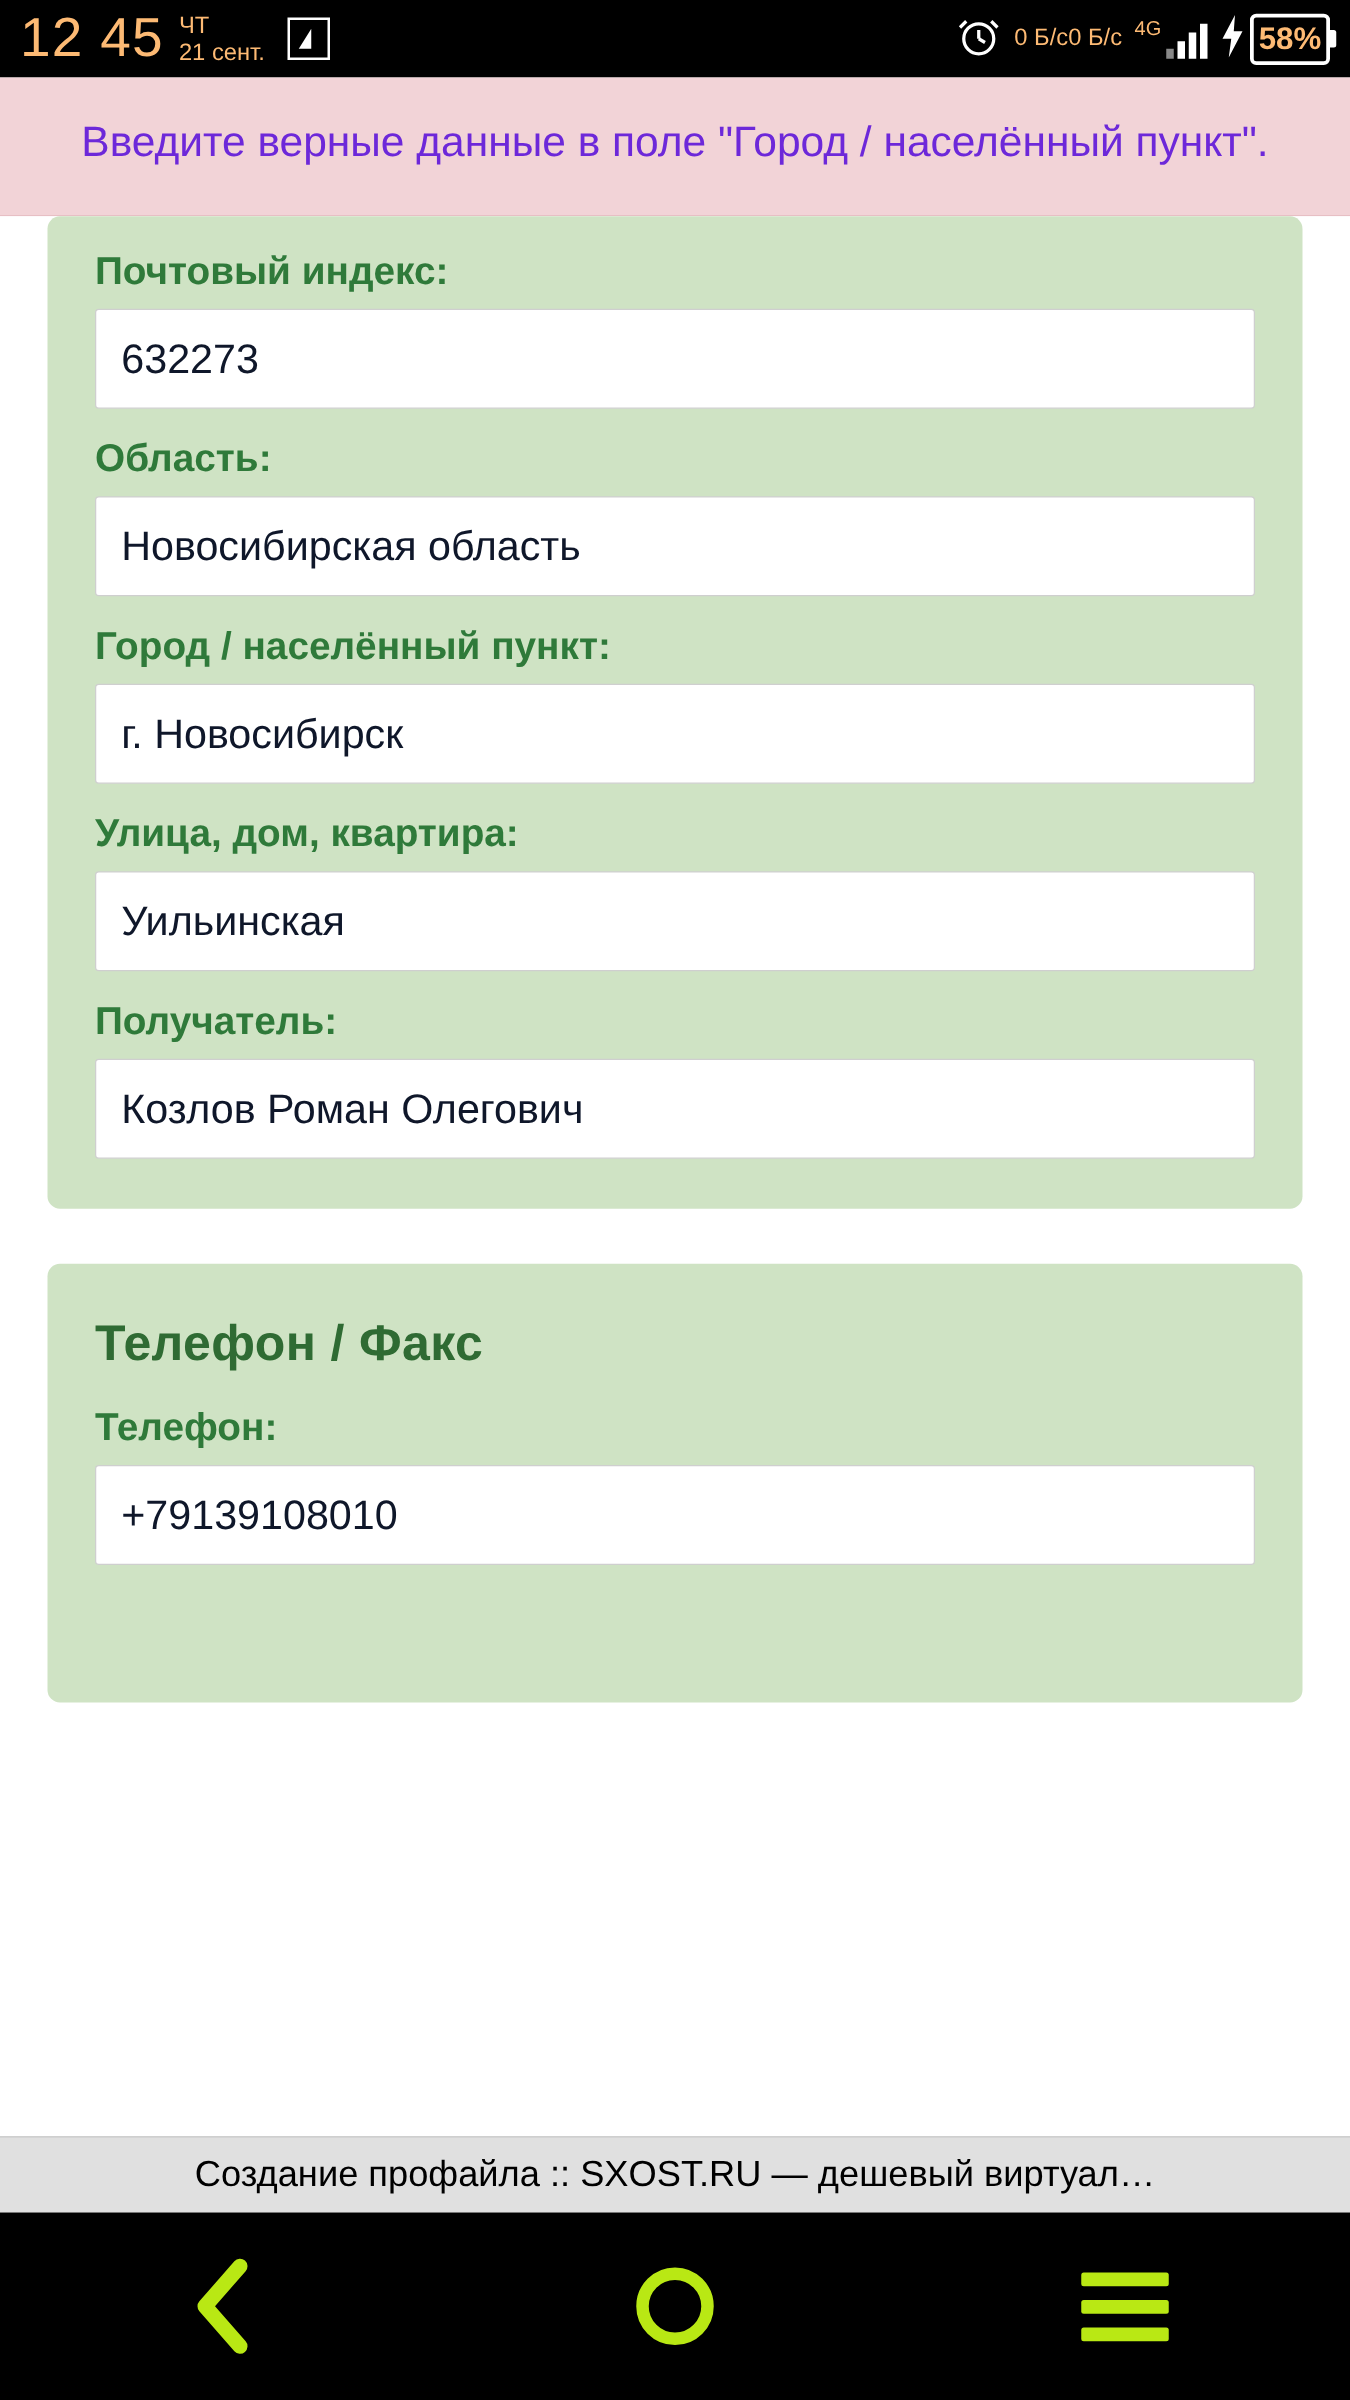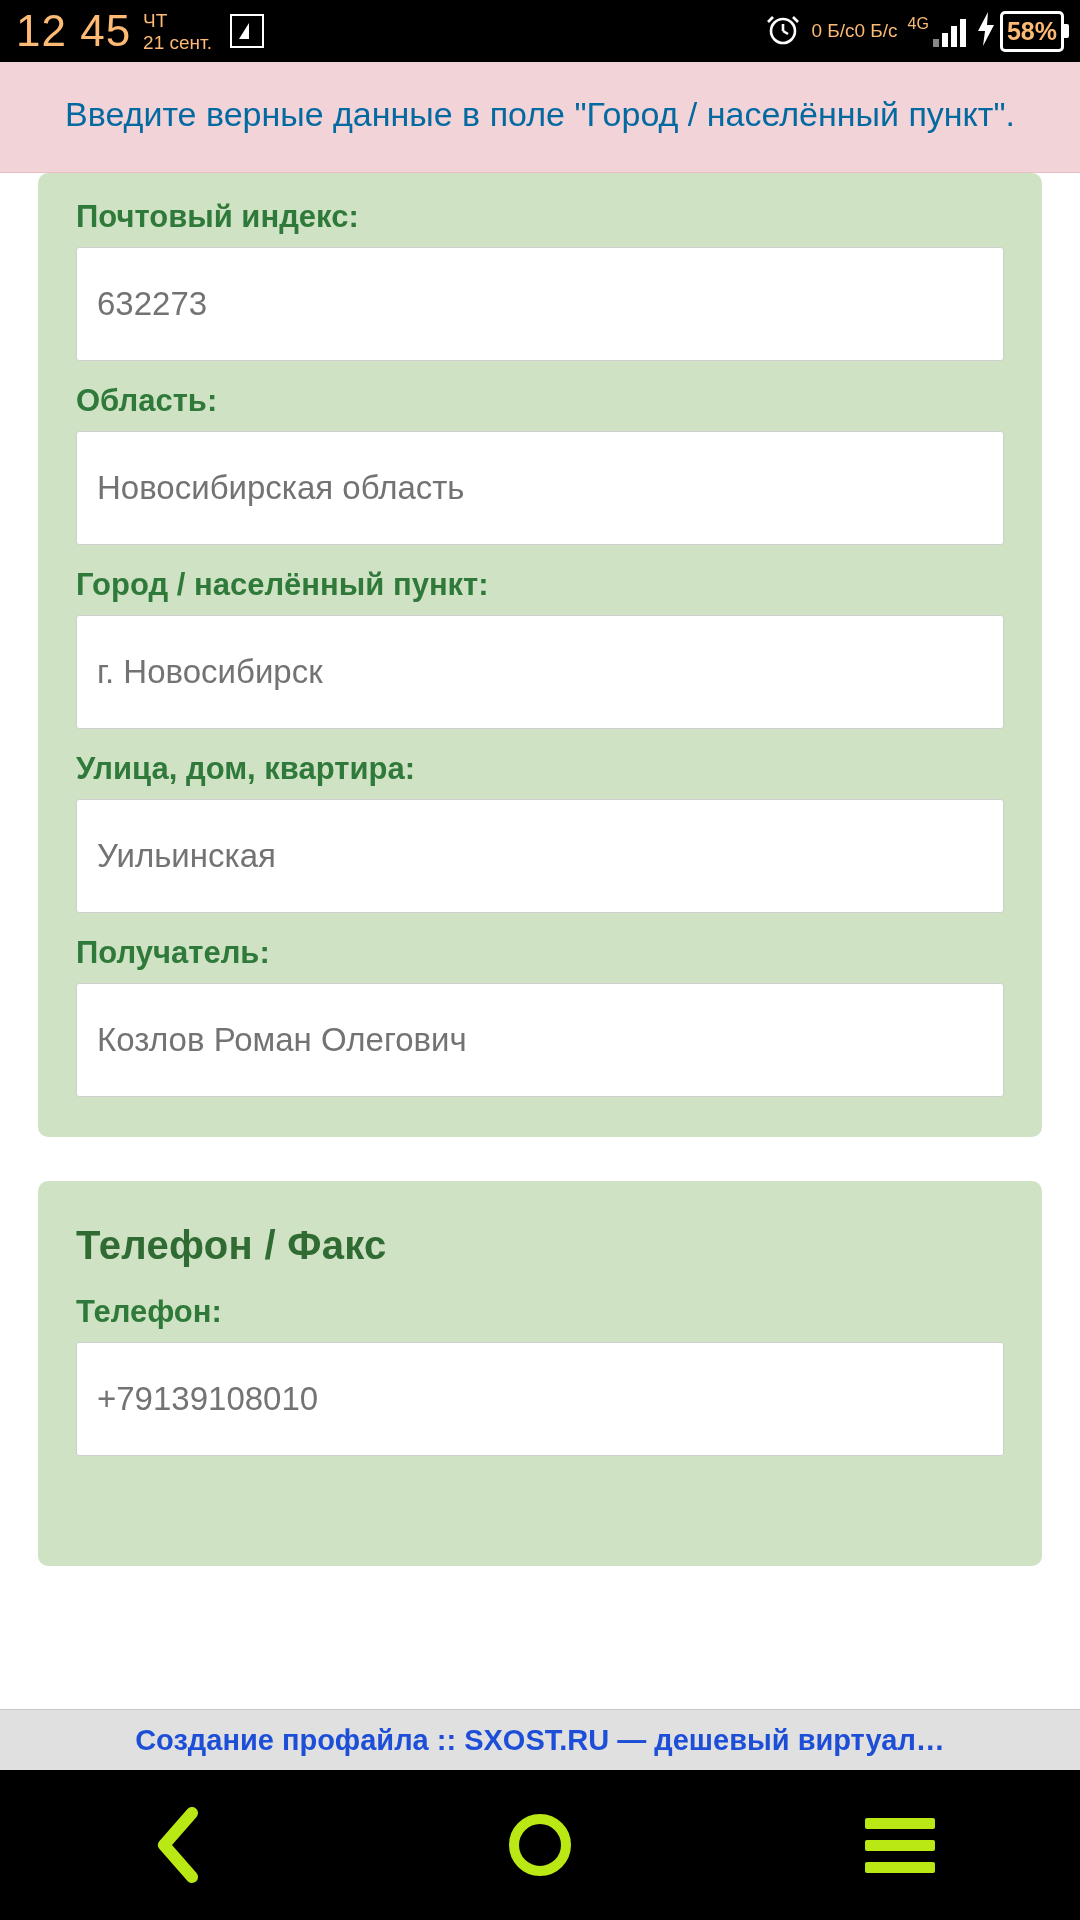--- a/index.html
+++ b/index.html
@@ -118,21 +118,21 @@
     background: #ffffff;
     border-radius: 0 2px 2px 0;
   }
 
   
   .error-banner {
     background: #f2d3d7;
     border-bottom: 1px solid #e7bfc4;
     padding: 28px 60px 34px;
     text-align: center;
-    color: #0369a1;
+    color: #6d28d9;
     font-size: 34px;
     line-height: 1.42;
   }
 
   
   .content {
     background: #ffffff;
     padding: 0 38px;
     box-sizing: border-box;
   }
@@ -154,48 +154,47 @@
   .field-label {
     color: #2f7a3a;
     font-size: 31px;
     font-weight: bold;
     margin: 0 0 12px;
   }
   .field-input {
     background: #ffffff;
     border: 1px solid #cfcfcf;
     border-radius: 3px;
-    height: 114px;
+    height: 80px;
     display: flex;
     align-items: center;
     padding: 0 20px;
     box-sizing: border-box;
-    color: #737373;
+    color: #0f172a;
     font-size: 33px;
     margin-bottom: 22px;
   }
   .field-input.last { margin-bottom: 0; }
 
   
   .page-bar {
     position: absolute;
     left: 0;
     right: 0;
     bottom: 150px;
     height: 60px;
     background: #e0e0e0;
     border-top: 1px solid #c8c8c8;
     display: flex;
     align-items: center;
     justify-content: center;
-    color: #1d4ed8;
+    color: #000000;
     font-size: 29px;
     overflow: hidden;
     white-space: nowrap;
-    font-weight: bold;
   }
 
   
   .navbar {
     position: absolute;
     left: 0;
     right: 0;
     bottom: 0;
     height: 150px;
     background: #000000;

